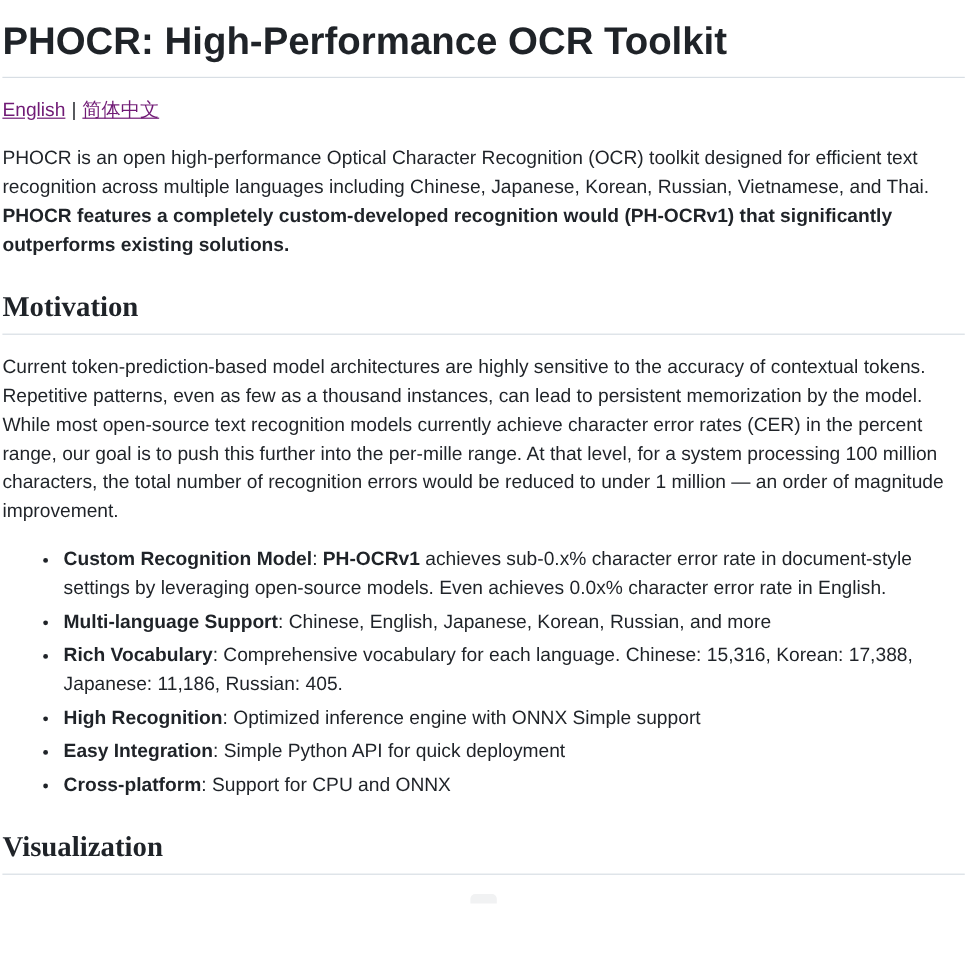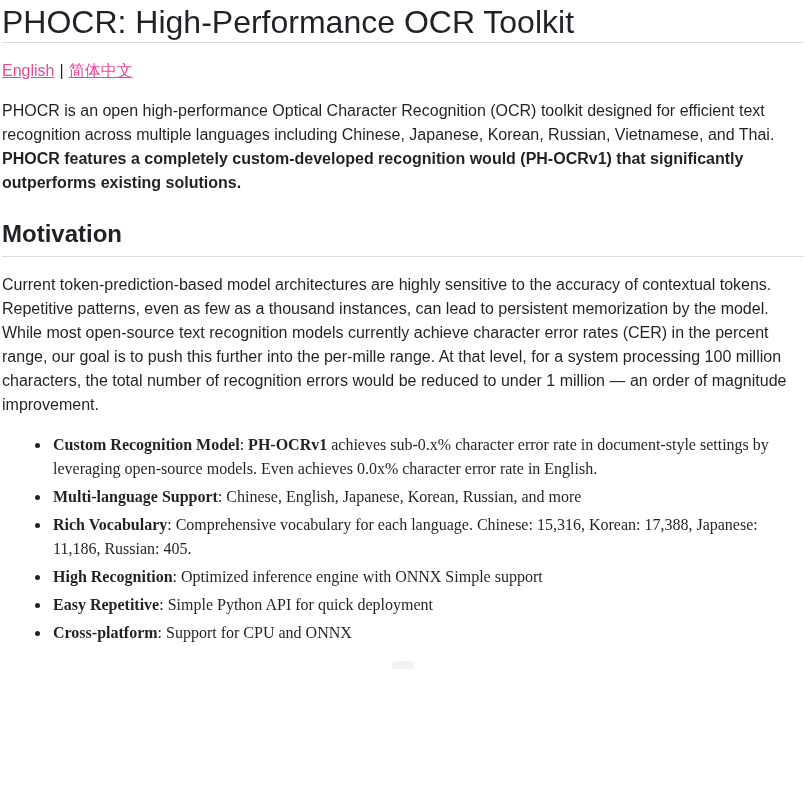--- a/index.html
+++ b/index.html
@@ -6,39 +6,39 @@
   body {
     width: 810px; height: 800px; overflow: hidden;
     color: #1f2328;
     font-family: "Liberation Sans", "DejaVu Sans", sans-serif;
     font-size: 16px; line-height: 1.5;
     -webkit-font-smoothing: antialiased;
   }
   main { box-sizing: border-box; width: 810px; padding: 2px 6px 0 2px; }
 
   h1 {
-    font-size: 32px; font-weight: 400; line-height: 1.25;
-    margin: 0 0 16px 0; 
+    font-size: 32px; font-weight: 700; line-height: 1.25;
+    margin: 12px 0 16px 0; padding-bottom: 10px;
     border-bottom: 1px solid #d8dee4;
   }
   h2 {
     font-size: 24px; font-weight: 600; line-height: 1.25;
     margin: 24px 0 16px 0; padding-bottom: 7px;
     border-bottom: 1px solid #d8dee4;
+    font-family: Liberation Serif, serif;
   }
   p { margin: 0 0 16px 0; }
-  a { color: #ec4899; text-decoration: underline; cursor: pointer; }
+  a { color: #701a75; text-decoration: underline; cursor: pointer; }
   .lang-sep { color: #1f2328; margin: 0 5px; }
   strong { font-weight: 600; }
 
   ul.features {
     margin: 0 0 16px 0;
     padding-left: 49px;
     list-style: disc outside;
-    font-family: Liberation Serif, serif;
   }
   ul.features li { padding-left: 2px; }
   ul.features li + li { margin-top: 4px; }
 
   .viz-peek {
     width: 22px; height: 8px;
     margin: 0 auto;
     background: #f1f2f3;
     border-radius: 4px 4px 0 0;
   }
@@ -59,20 +59,21 @@
   <h2>Motivation</h2>
 
   <p>Current token-prediction-based model architectures are highly sensitive to the accuracy of contextual tokens. Repetitive patterns, even as few as a thousand instances, can lead to persistent memorization by the model. While most open-source text recognition models currently achieve character error rates (CER) in the percent range, our goal is to push this further into the per-mille range. At that level, for a system processing 100 million characters, the total number of recognition errors would be reduced to under 1 million — an order of magnitude improvement.</p>
 
 
   <ul class="features">
       <li><strong>Custom Recognition Model</strong><span>: </span><strong>PH-OCRv1</strong><span> achieves sub-0.x% character error rate in document-style settings by leveraging open-source models. Even achieves 0.0x% character error rate in English.</span></li>
       <li><strong>Multi-language Support</strong><span>: Chinese, English, Japanese, Korean, Russian, and more</span></li>
       <li><strong>Rich Vocabulary</strong><span>: Comprehensive vocabulary for each language. Chinese: 15,316, Korean: 17,388, Japanese: 11,186, Russian: 405.</span></li>
       <li><strong>High Recognition</strong><span>: Optimized inference engine with ONNX Simple support</span></li>
-      <li><strong>Easy Repetitive</strong><span>: Simple Python API for quick deployment</span></li>
+      <li><strong>Easy Integration</strong><span>: Simple Python API for quick deployment</span></li>
       <li><strong>Cross-platform</strong><span>: Support for CPU and ONNX</span></li>
     </ul>
 
+  <h2>Visualization</h2>
 
   <div class="viz-peek"></div>
 
 </main>
 
 </body></html>

